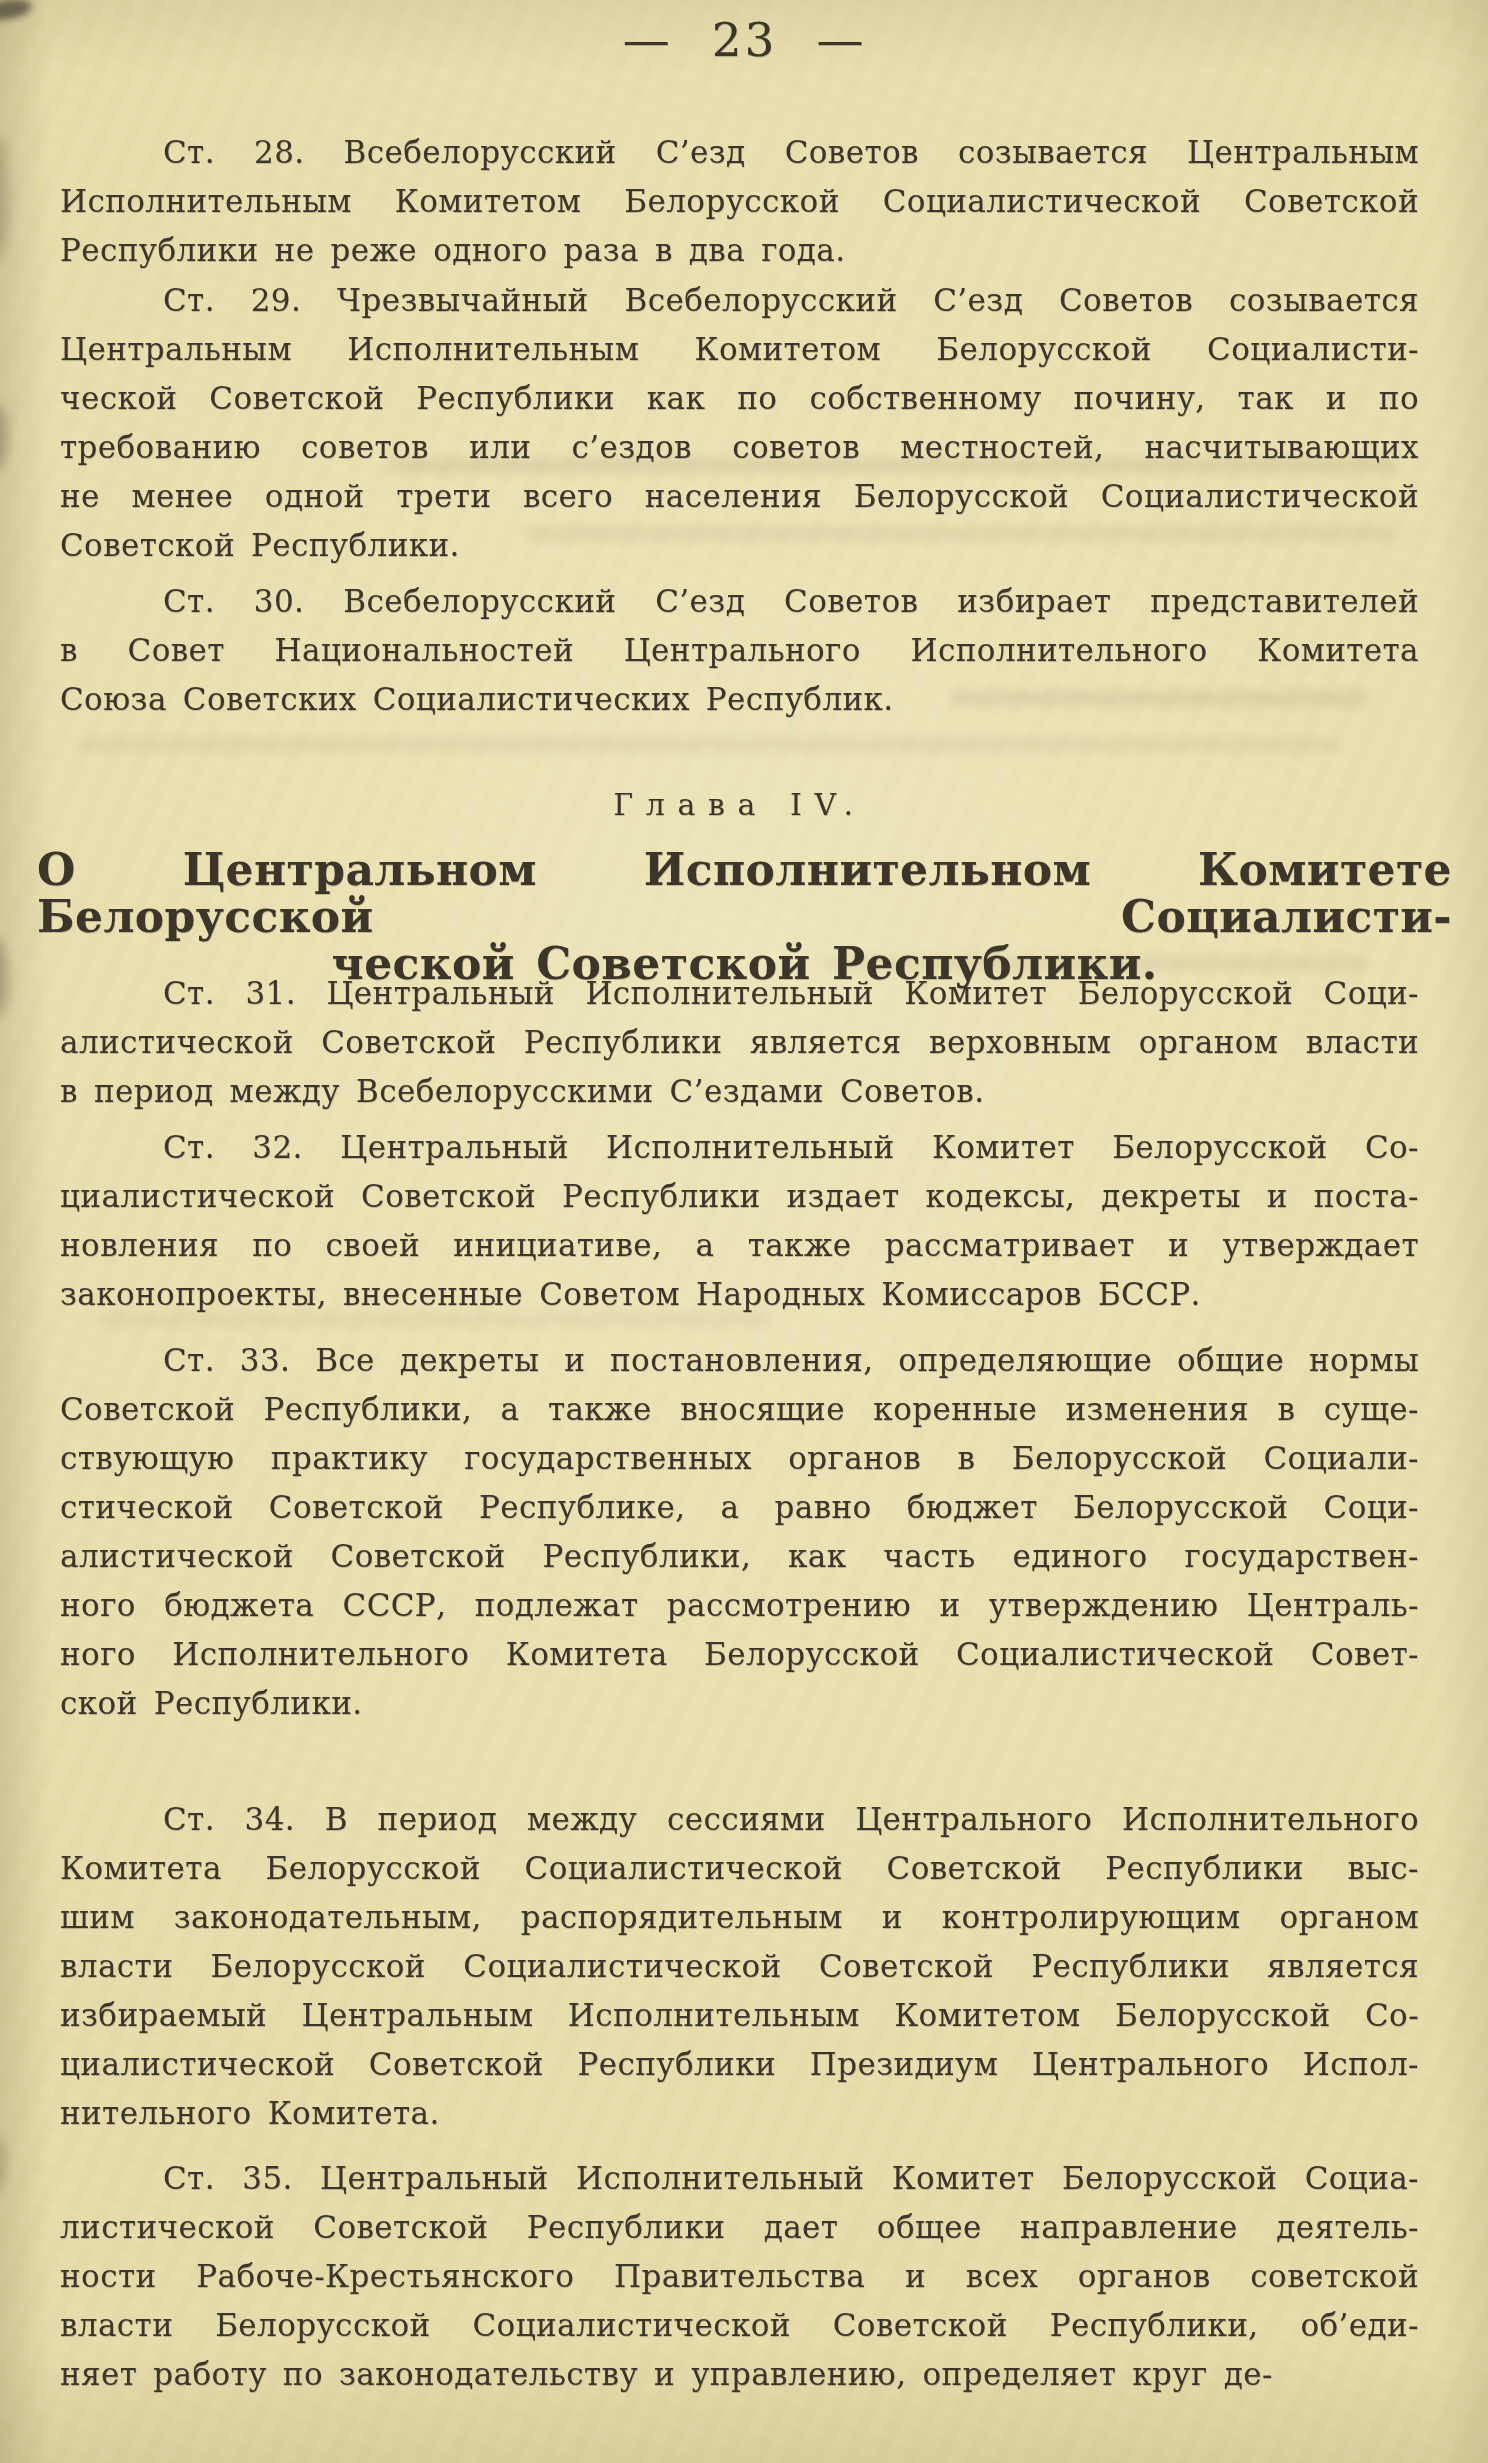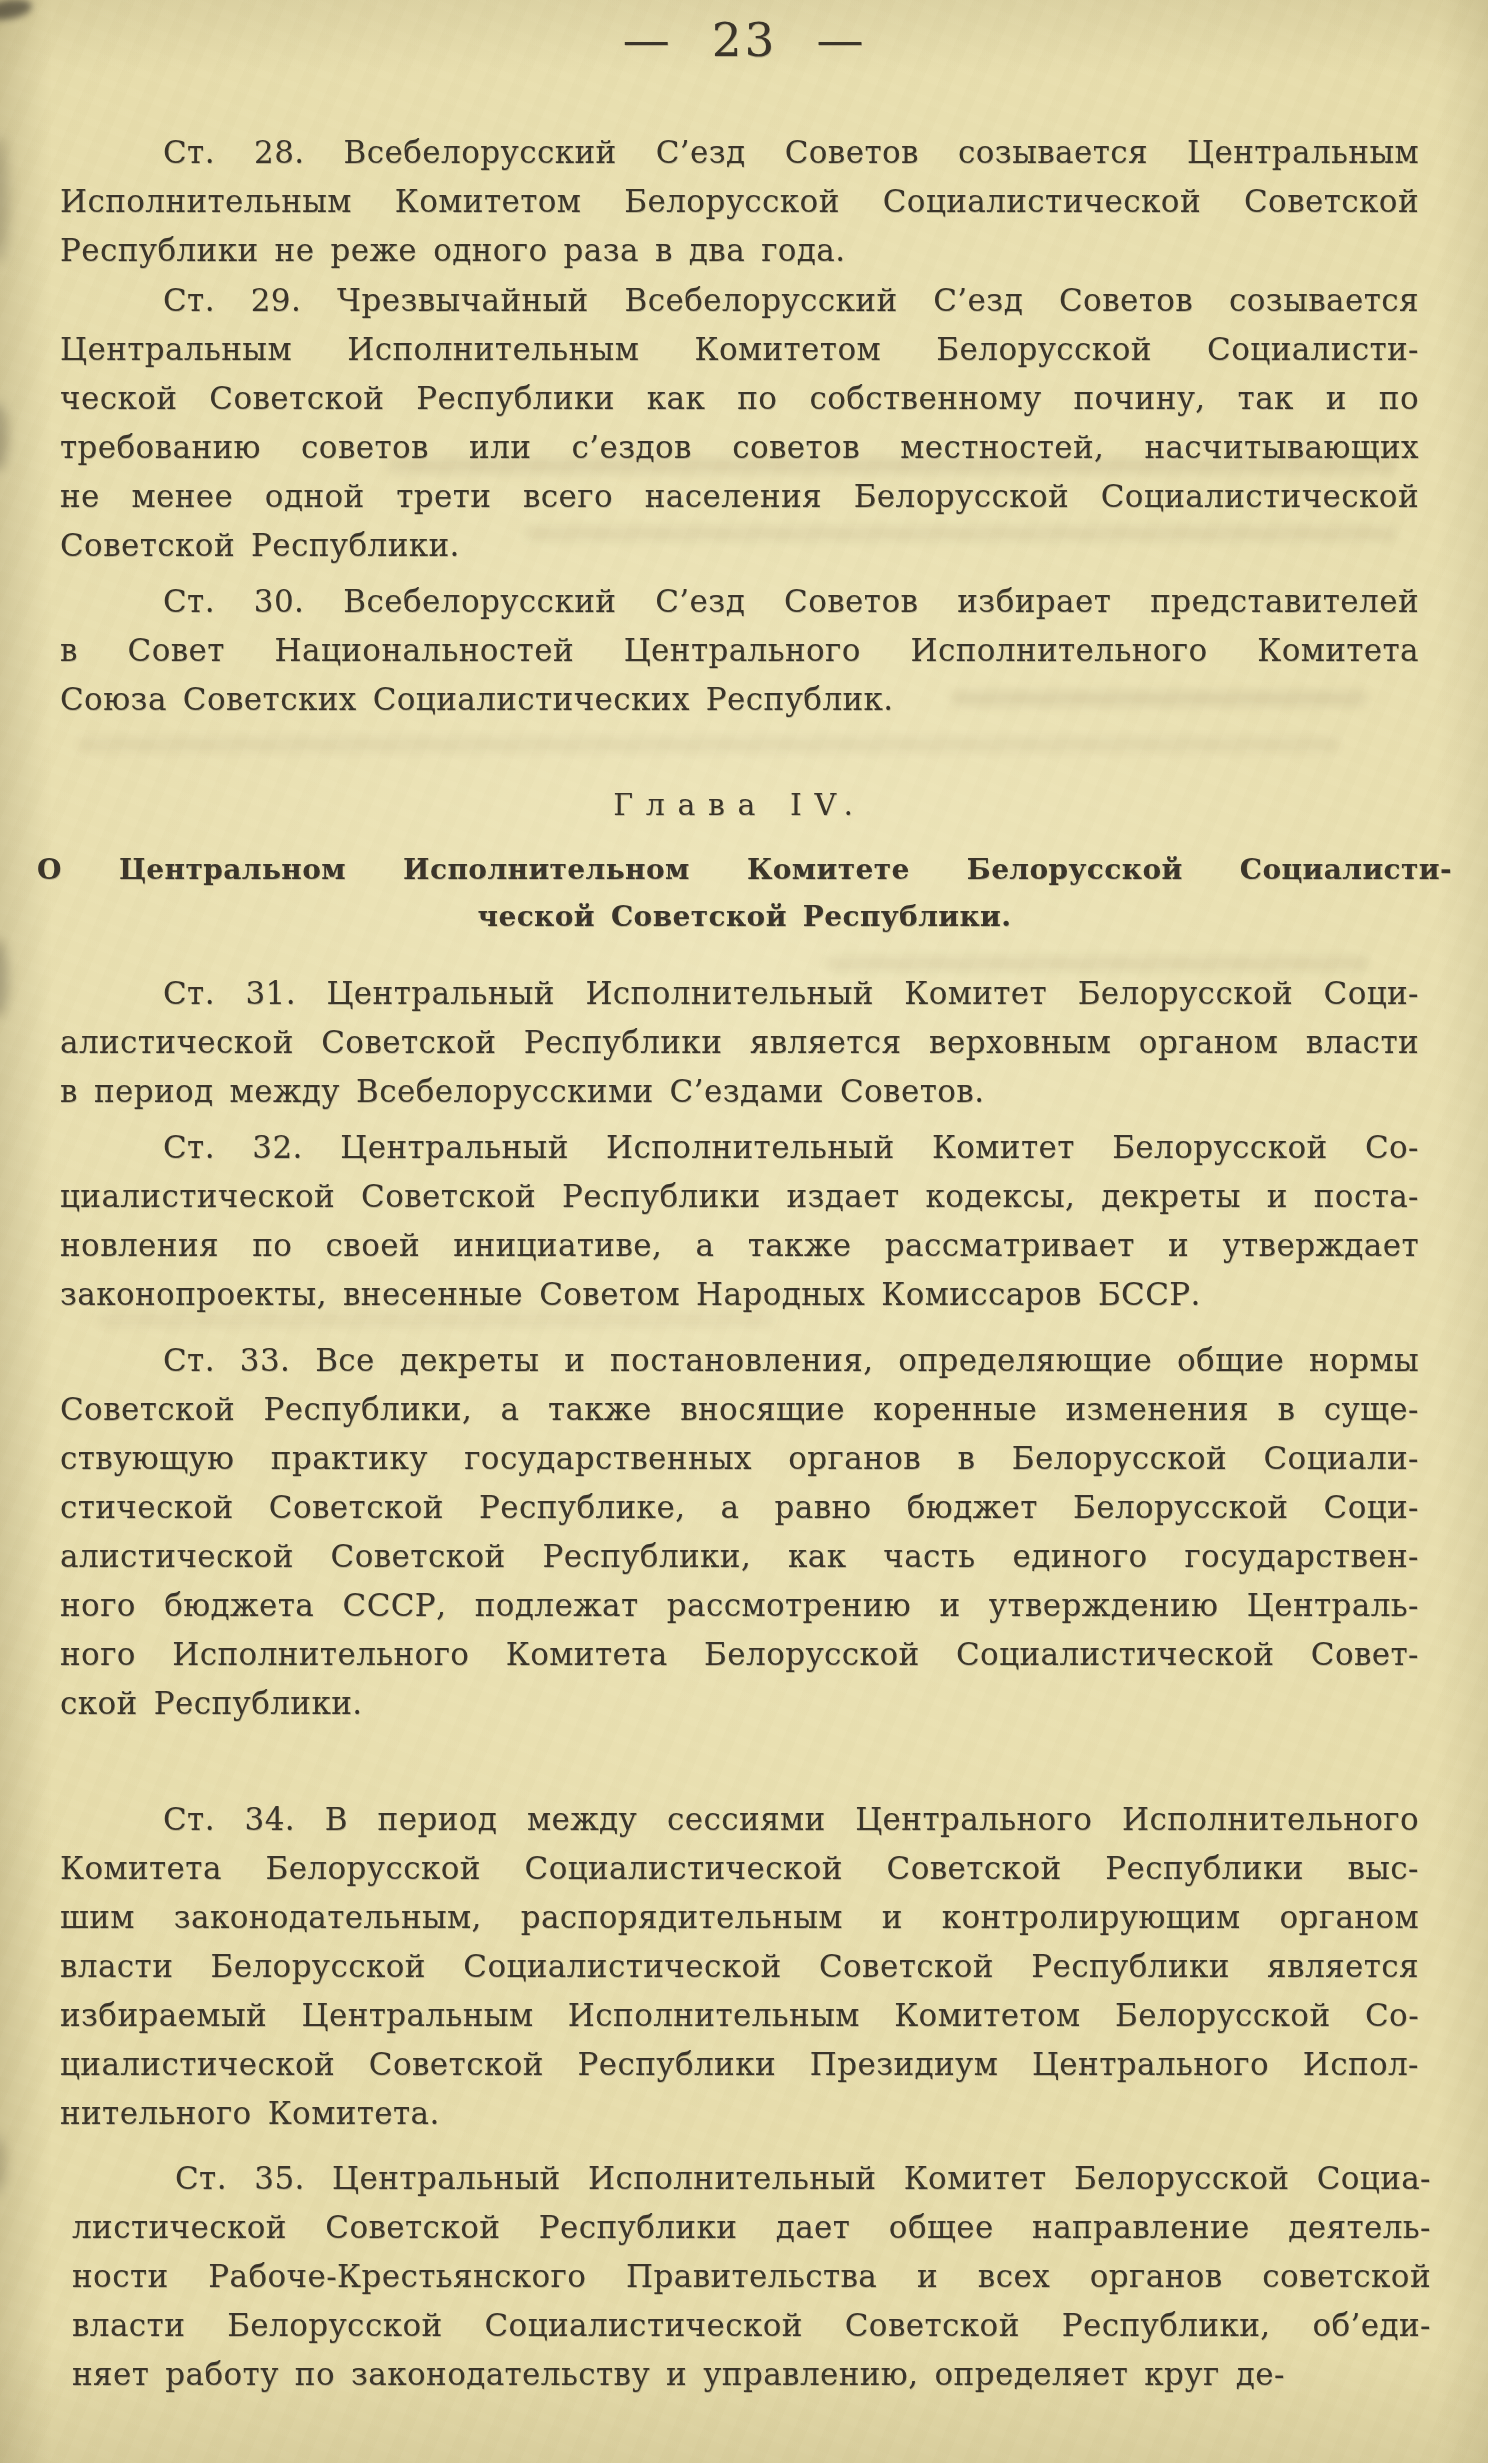--- a/index.html
+++ b/index.html
@@ -52,36 +52,36 @@
   .chapter-heading {
     text-align: center;
     font-size: 30px;
     letter-spacing: 12.6px;
     line-height: 49px;
   }
   .chapter-subheading {
     left: -23px;
     width: 1415px;
     font-weight: bold;
-    font-size: 28px;
+    font-size: 44px;
   }
   .chapter-subheading .line { line-height: 47px; }
   .chapter-subheading .line.last { text-align-last: center; }
 
   
   .b0 { top: 128px; }
   .b1 { top: 276px; }
   .b2 { top: 577px; }
   .b3 { top: 780px; }
   .b4 { top: 846px; }
   .b5 { top: 969px; }
   .b6 { top: 1123px; }
   .b7 { top: 1336px; }
   .b8 { top: 1795px; }
-  .b9 { top: 2154px; margin-left: 12px; }
+  .b9 { top: 2154px; }
 
   
   .smudge { position: absolute; background: #2e2a22; border-radius: 50%; filter: blur(3.9px); }
   #s1 { left: -15.5px; top: 0px;    width: 47px; height: 19.4px; opacity: .60; transform: rotate(-10deg); }
   #s2 { left: -11.6px; top: 136px;  width: 19.4px; height: 126px; opacity: .22; filter: blur(6.8px); }
   #s3 { left: -13.6px; top: 403px;  width: 21.3px; height: 68px;  opacity: .26; filter: blur(5.8px); }
   #s4 { left: -13.6px; top: 939px;  width: 21.3px; height: 78px;  opacity: .26; filter: blur(5.8px); }
   #s5 { left: -11.6px; top: 2135px; width: 17.5px; height: 58px;  opacity: .18; filter: blur(5.8px); }
 
   

